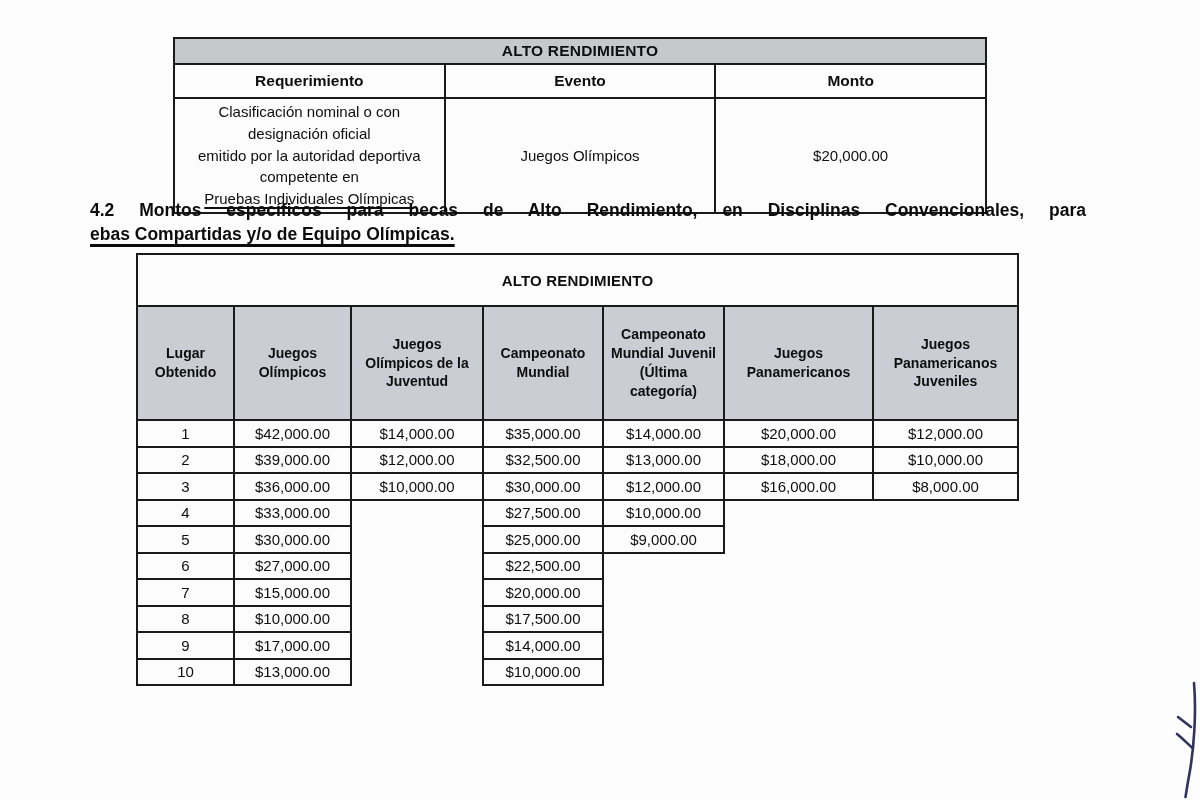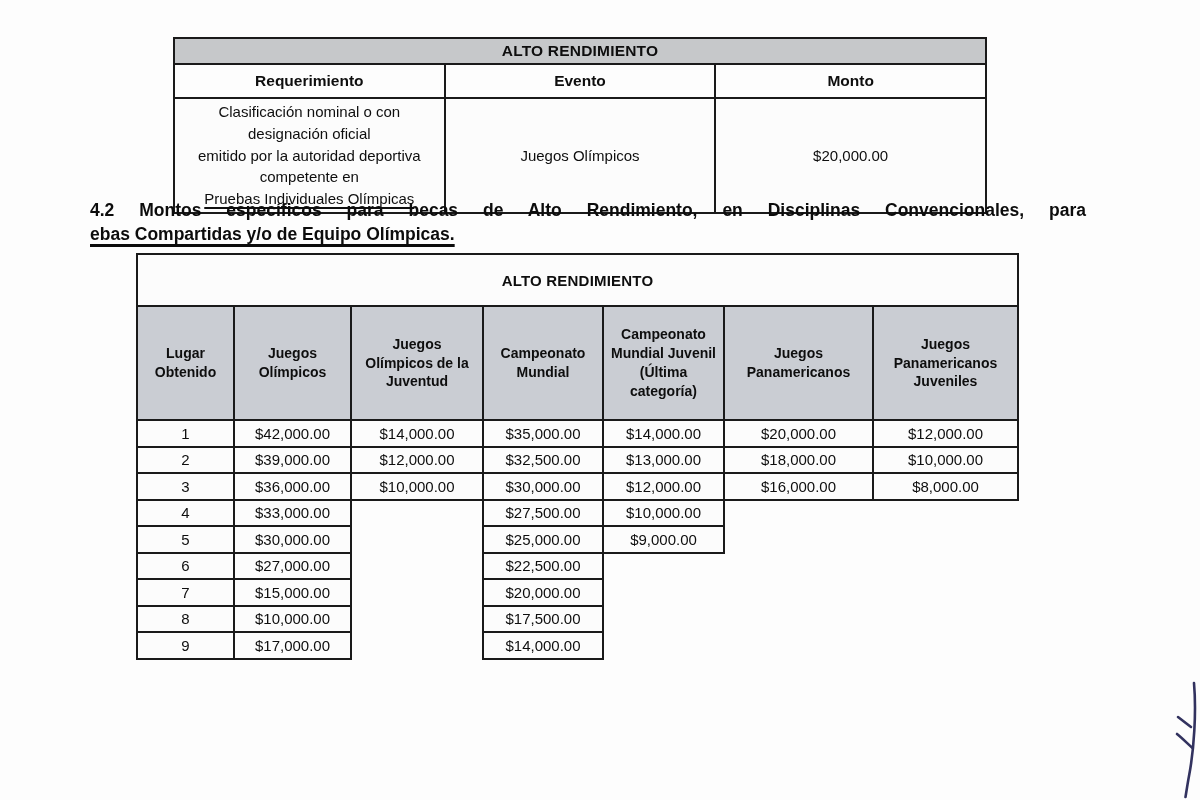--- a/index.html
+++ b/index.html
@@ -194,20 +194,29 @@
       </tr>
       <tr>
         <td>9</td>
         <td>$17,000.00</td>
         <td class="blank"></td>
         <td>$14,000.00</td>
         <td class="blank"></td>
         <td class="blank"></td>
         <td class="blank"></td>
       </tr>
+      <tr>
+        <td>10</td>
+        <td>$13,000.00</td>
+        <td class="blank"></td>
+        <td>$10,000.00</td>
+        <td class="blank"></td>
+        <td class="blank"></td>
+        <td class="blank"></td>
+      </tr>
     </tbody>
 </table>
 
 <svg class="ink" width="36" height="128" viewBox="0 0 36 128" aria-hidden="true">
   <g fill="none" stroke="var(--ink, #32325f)" stroke-width="2.6" stroke-linecap="round">
     <path d="M 29,11 C 31.5,40 29,78 24,104 C 22.5,112 21.5,119 20.5,125"></path>
     <path d="M 13,45 C 17,48 22,52 26,55"></path>
     <path d="M 12,62 C 17,66 23,72 27.5,76"></path>
   </g>
 </svg>

